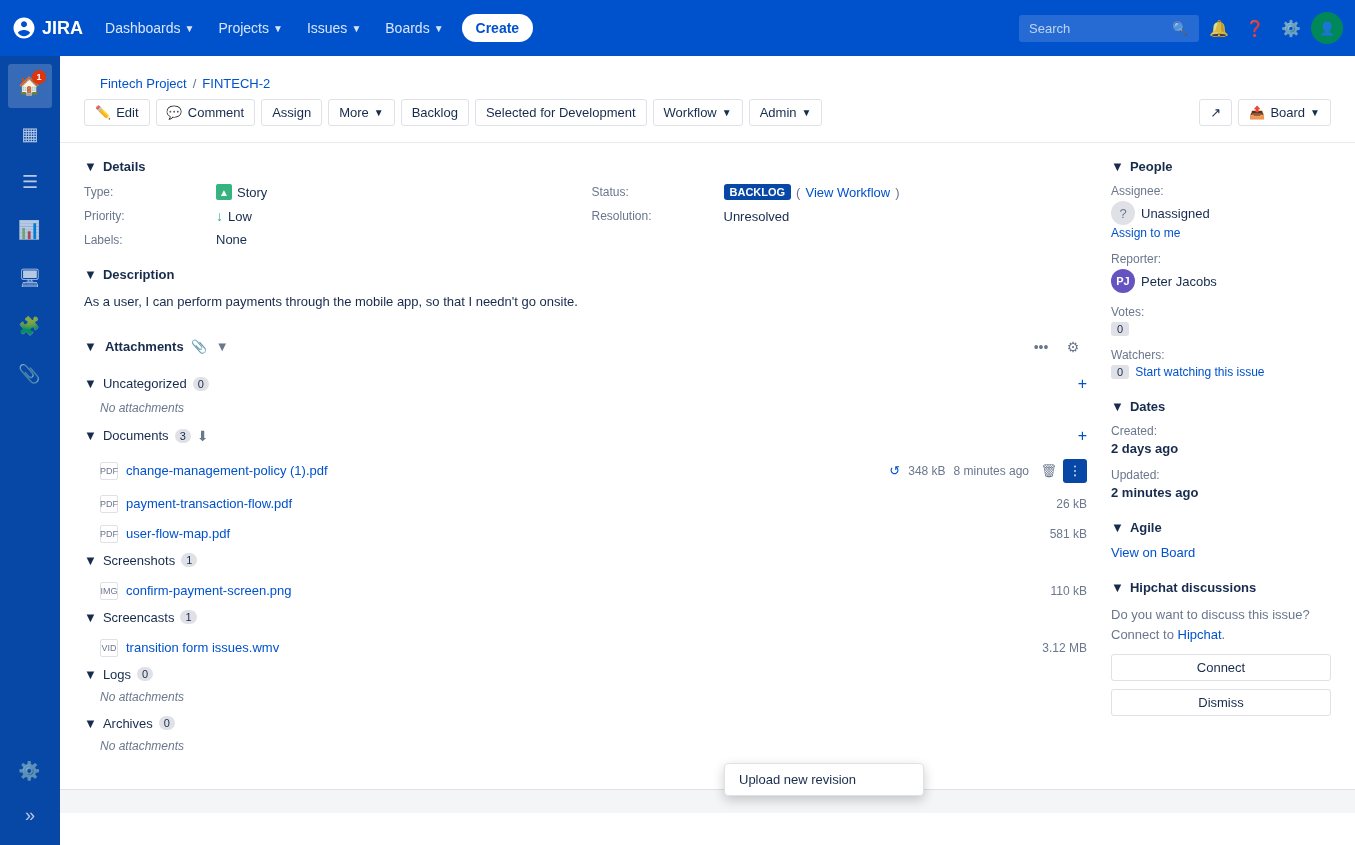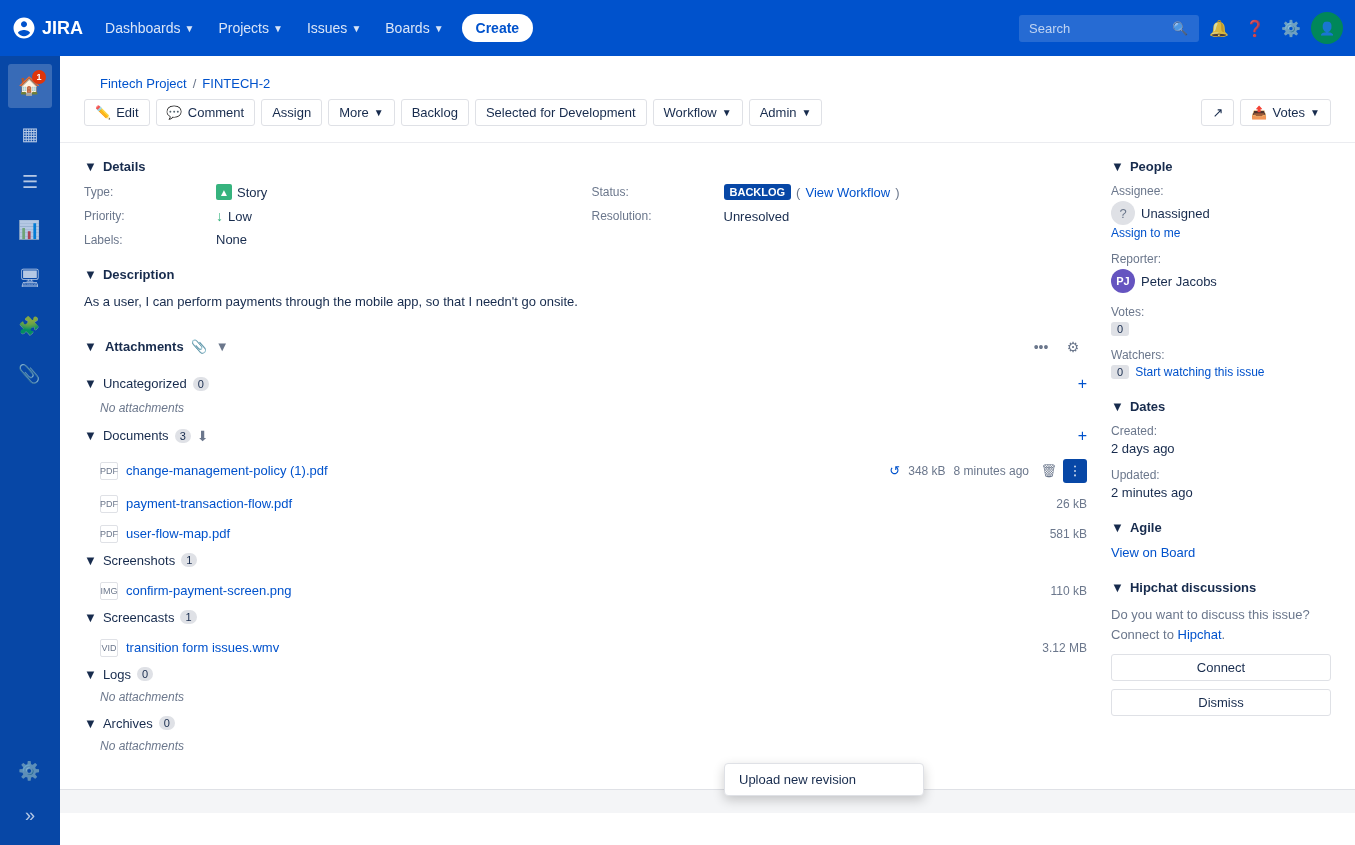--- a/index.html
+++ b/index.html
@@ -100,21 +100,21 @@
     
     .right-section-title { font-size: 13px; font-weight: 600; color: #172b4d; margin-bottom: 10px; display: flex; align-items: center; gap: 6px; cursor: pointer; }
     .field-row { margin-bottom: 12px; }
     .field-label { color: #6b778c; font-size: 12px; margin-bottom: 3px; }
     .field-value { font-size: 13px; display: flex; align-items: center; gap: 6px; }
     .field-link { color: #0052cc; text-decoration: none; cursor: pointer; font-size: 12px; }
     .unassigned-icon { width: 24px; height: 24px; border-radius: 50%; background: #dfe1e6; display: flex; align-items: center; justify-content: center; color: #6b778c; font-size: 13px; }
     .reporter-avatar { width: 24px; height: 24px; border-radius: 50%; background: #6554c0; display: flex; align-items: center; justify-content: center; color: white; font-size: 11px; font-weight: bold; }
     .votes-badge { background: #dfe1e6; color: #172b4d; font-size: 11px; padding: 1px 6px; border-radius: 3px; }
     .watches-badge { background: #dfe1e6; color: #172b4d; font-size: 11px; padding: 1px 6px; border-radius: 3px; }
-    .date-value { font-size: 13px; color: #172b4d; }
+    .date-value { font-size: 13px; color: #172b4d; font-weight: bold; }
 
     
     .hipchat-text { font-size: 13px; color: #6b778c; line-height: 1.5; margin-bottom: 10px; }
     .hipchat-text a { color: #0052cc; }
     .hipchat-actions { display: flex; gap: 8px; flex-direction: column; }
     .hipchat-btn { padding: 5px 10px; border: 1px solid #dfe1e6; border-radius: 3px; background: white; color: #172b4d; cursor: pointer; font-size: 13px; }
 
     
     .statusbar { height: 24px; background: #f4f5f7; border-top: 1px solid #dfe1e6; display: flex; align-items: center; padding: 0 12px; font-size: 11px; color: #6b778c; }
   </style>
@@ -231,21 +231,21 @@
       <button class="action-btn">
         <span>Admin</span>
         <span class="chevron">▼</span>
       </button>
       <div class="action-bar-right">
         <button class="action-btn">
           <span>↗</span>
         </button>
         <button class="action-btn">
           <span>📤</span>
-          <span>Votes</span>
+          <span>Board</span>
           <span class="chevron">▼</span>
         </button>
       </div>
     </div>
 
     <div class="content-area">
 
       <div class="content-left">
 
         <div class="section">

